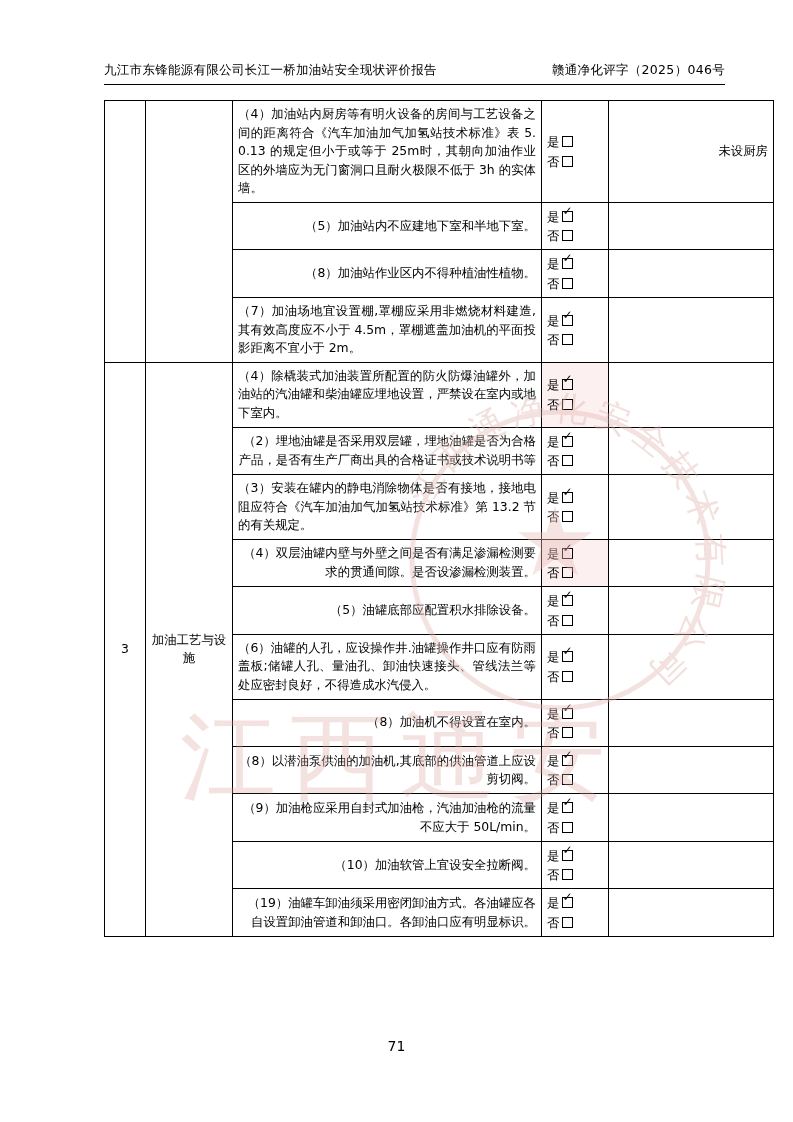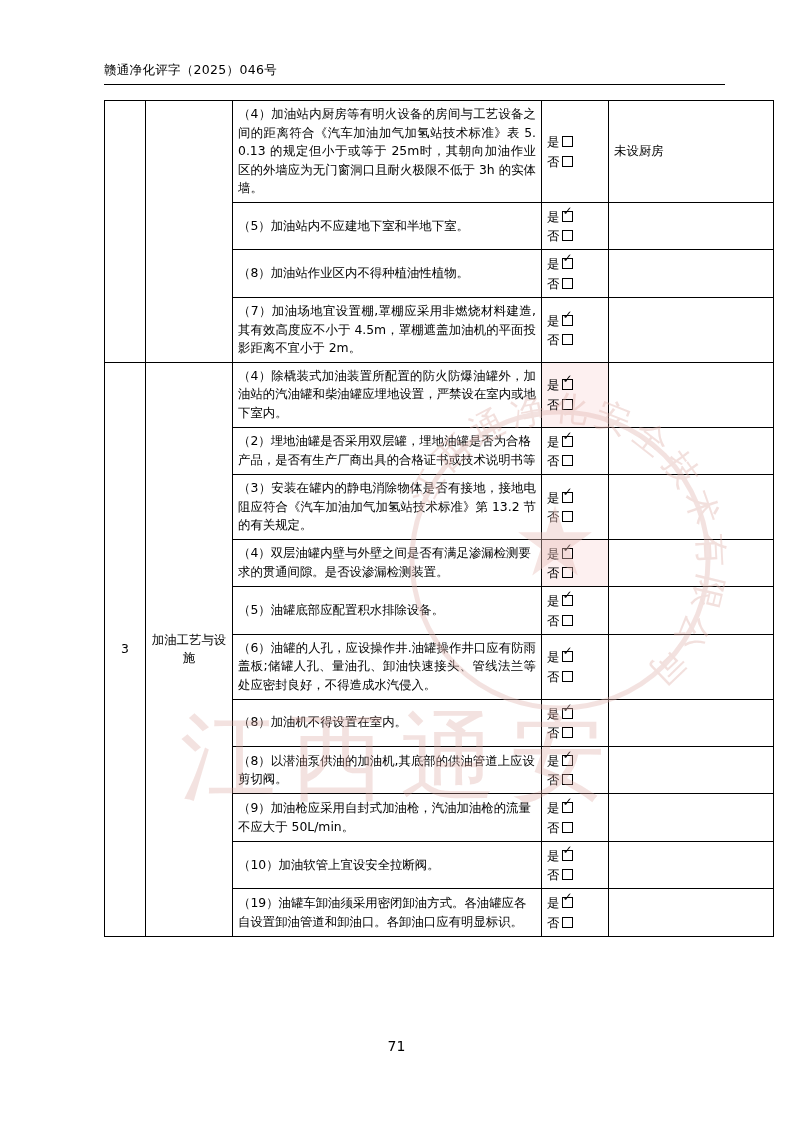--- a/index.html
+++ b/index.html
@@ -65,40 +65,40 @@
     vertical-align: middle;
     padding: 4px 5px;
     font-size: 12.4px;
     line-height: 1.5;
     word-break: break-all;
   }
   .col-no   { width: 30px;  text-align: center; }
   .col-cat  { width: 76px;  text-align: center; }
   .col-item { width: 298px; text-align: justify; text-justify: inter-ideograph; }
   .col-chk  { width: 56px;  text-align: left; white-space: nowrap; }
-  .col-note { width: 154px; text-align: left; }
+  .col-note { width: 154px; text-align: right; }
 
   .chk-line { line-height: 1.55; font-size: 12.4px; }
   .box {
     display: inline-block;
     width: 9px; height: 9px;
     border: 1px solid #000;
     margin-left: 3px;
     position: relative;
     vertical-align: -1px;
   }
   .box.checked::after {
     content: "✓";
     position: absolute;
     left: -1px; top: -7px;
     font-size: 12px;
     line-height: 12px;
     font-family: "DejaVu Sans", sans-serif;
   }
-  .center { text-align: left; }
+  .center { text-align: right; }
   
   .tint { background: #fdf0f0; }
   .catcell {
     font-size: 12.6px;
     line-height: 1.7;
     margin-top: 32px;
   }
   .pageno {
     position: absolute;
     bottom: 68px;
@@ -122,20 +122,21 @@
         <textPath href="#ringpath" startOffset="6%">江西通净化安全技术有限公司</textPath>
       </text>
       <text x="560" y="575" text-anchor="middle" font-size="96" fill="#e8bdb7" font-family="'DejaVu Sans', sans-serif" letter-spacing="10">★</text>
     </g>
     <g opacity="0.30">
       <text x="400" y="790" text-anchor="middle" font-size="96" fill="#d9a39c" font-family="'DejaVu Serif', serif" letter-spacing="14">江西通安</text>
     </g>
   </svg>
 
   <div class="header">
+    <div class="left">九江市东锋能源有限公司长江一桥加油站安全现状评价报告</div>
     <div class="right">赣通净化评字（2025）046号</div>
   </div>
   <div class="header-rule"></div>
 
   <div class="tbl-wrap">
     <table class="main">
       <tbody>
 
       <tr>
         <td class="col-no" rowspan="4"></td>

